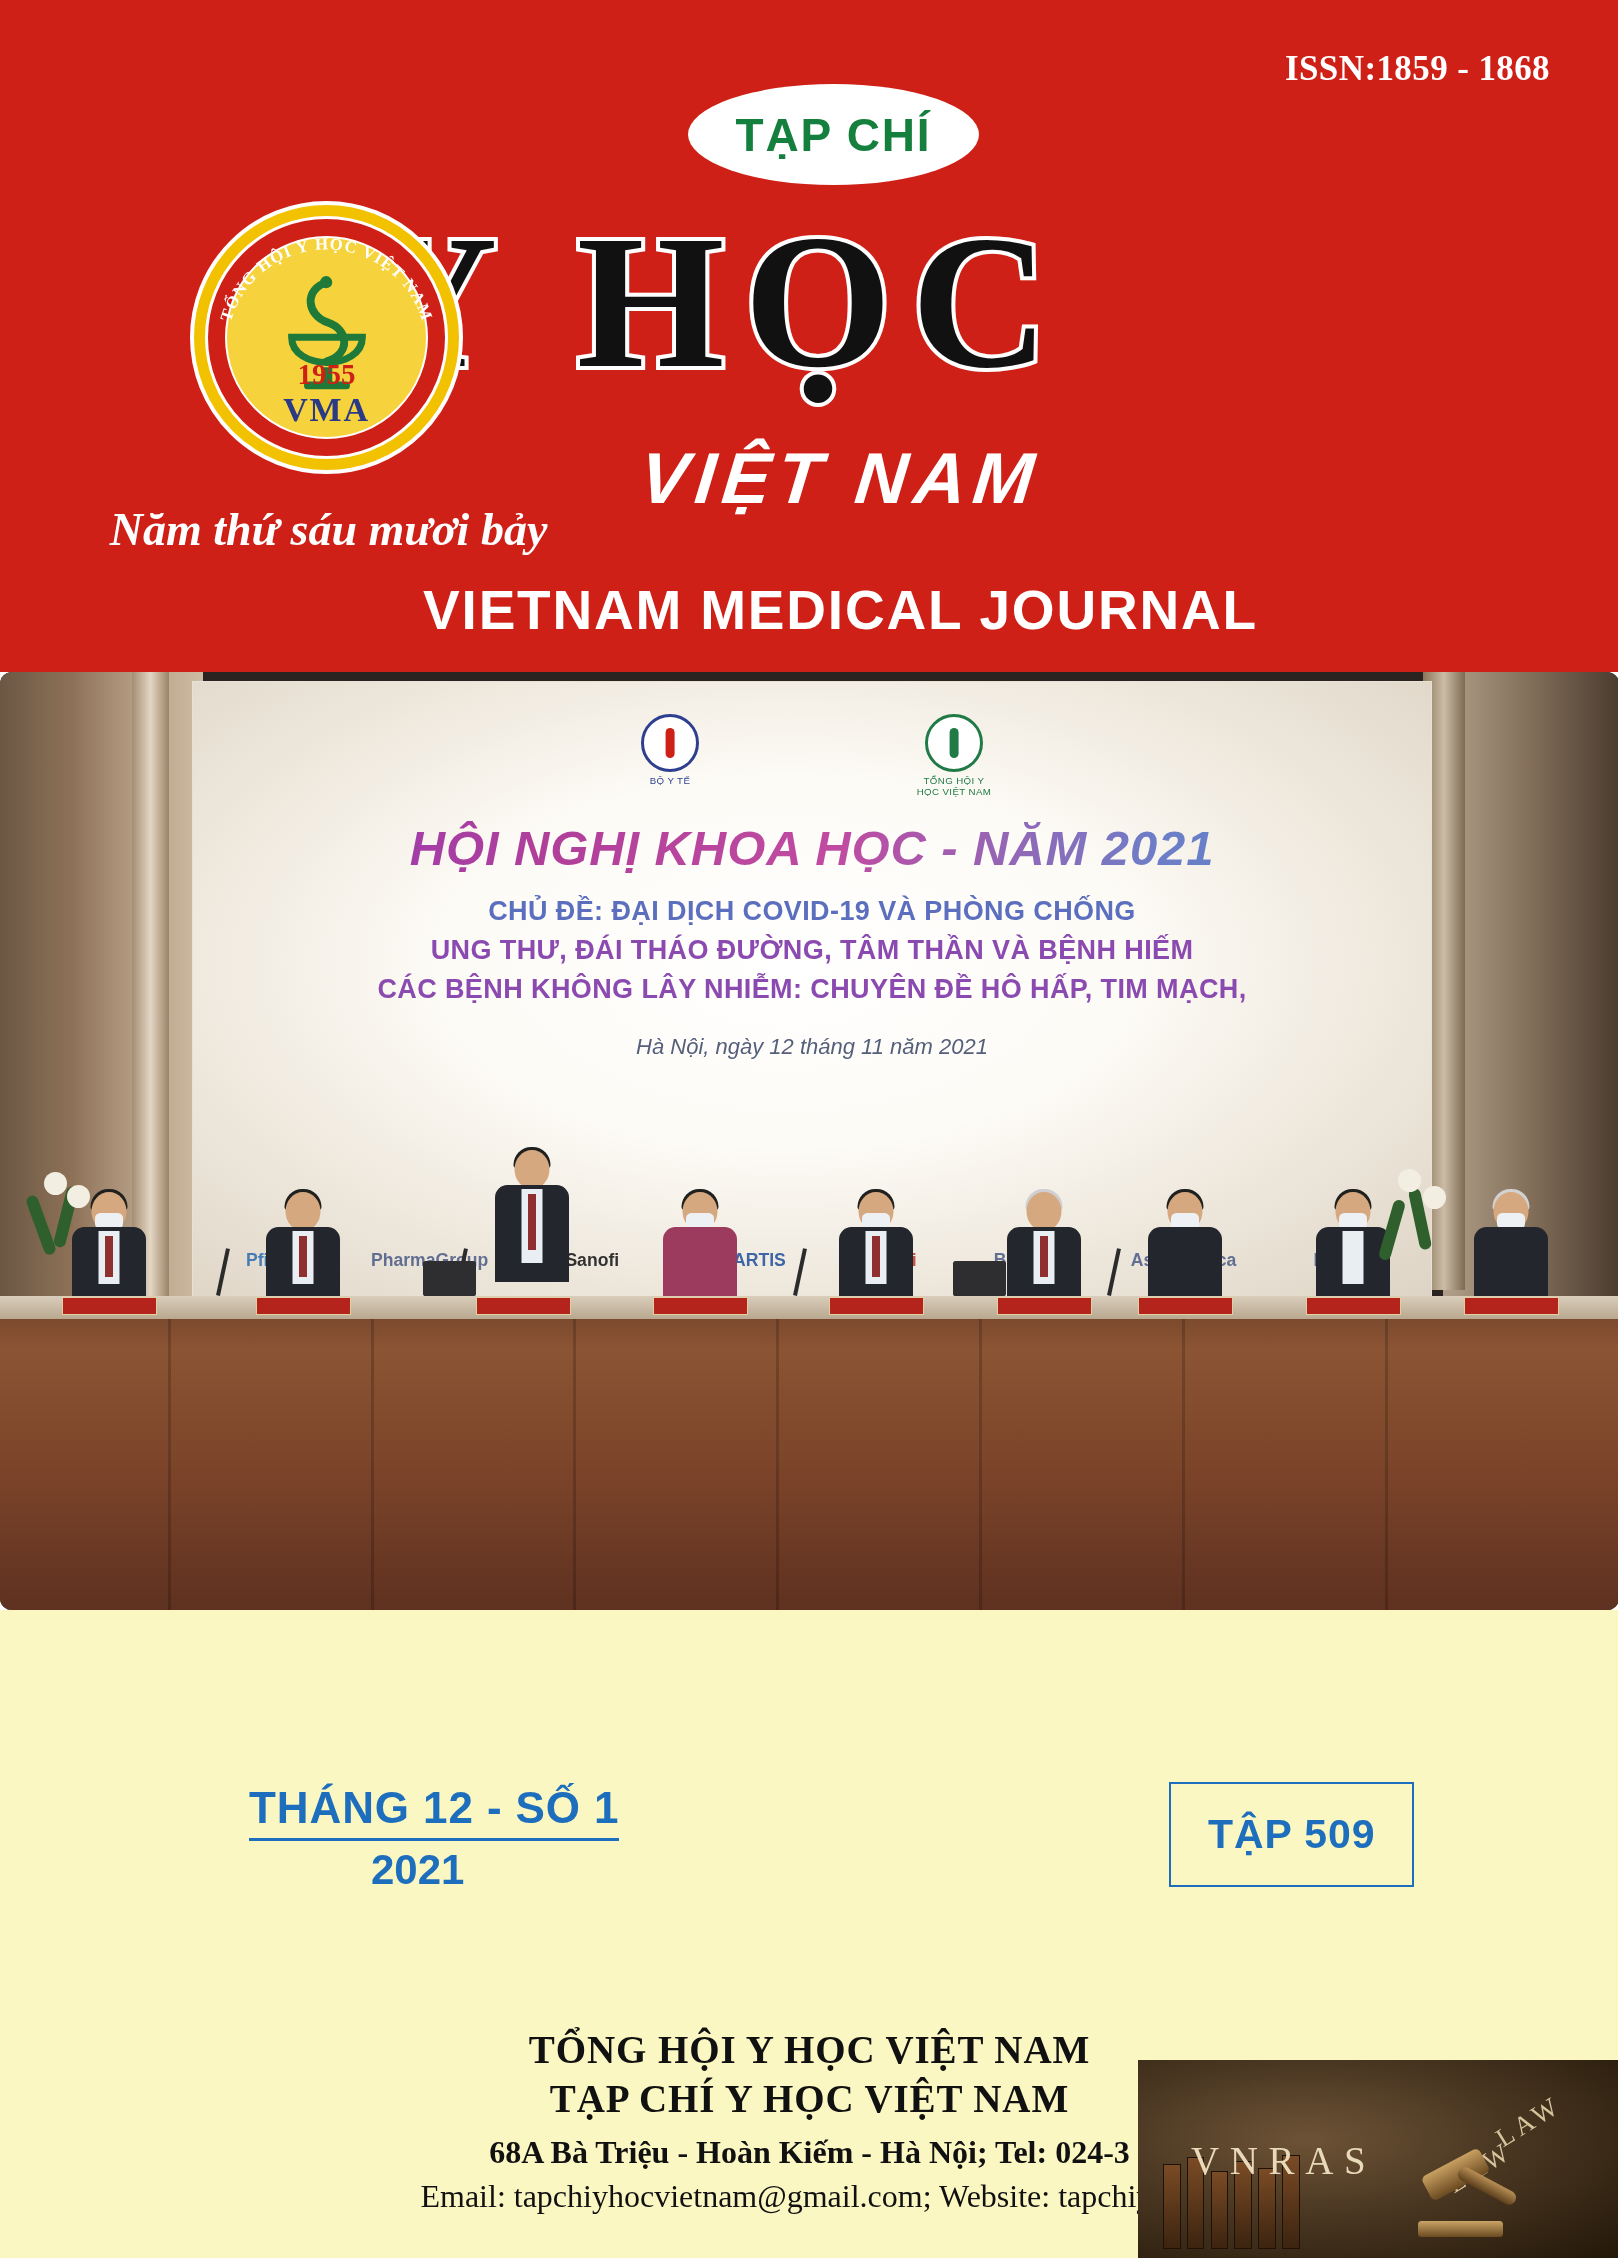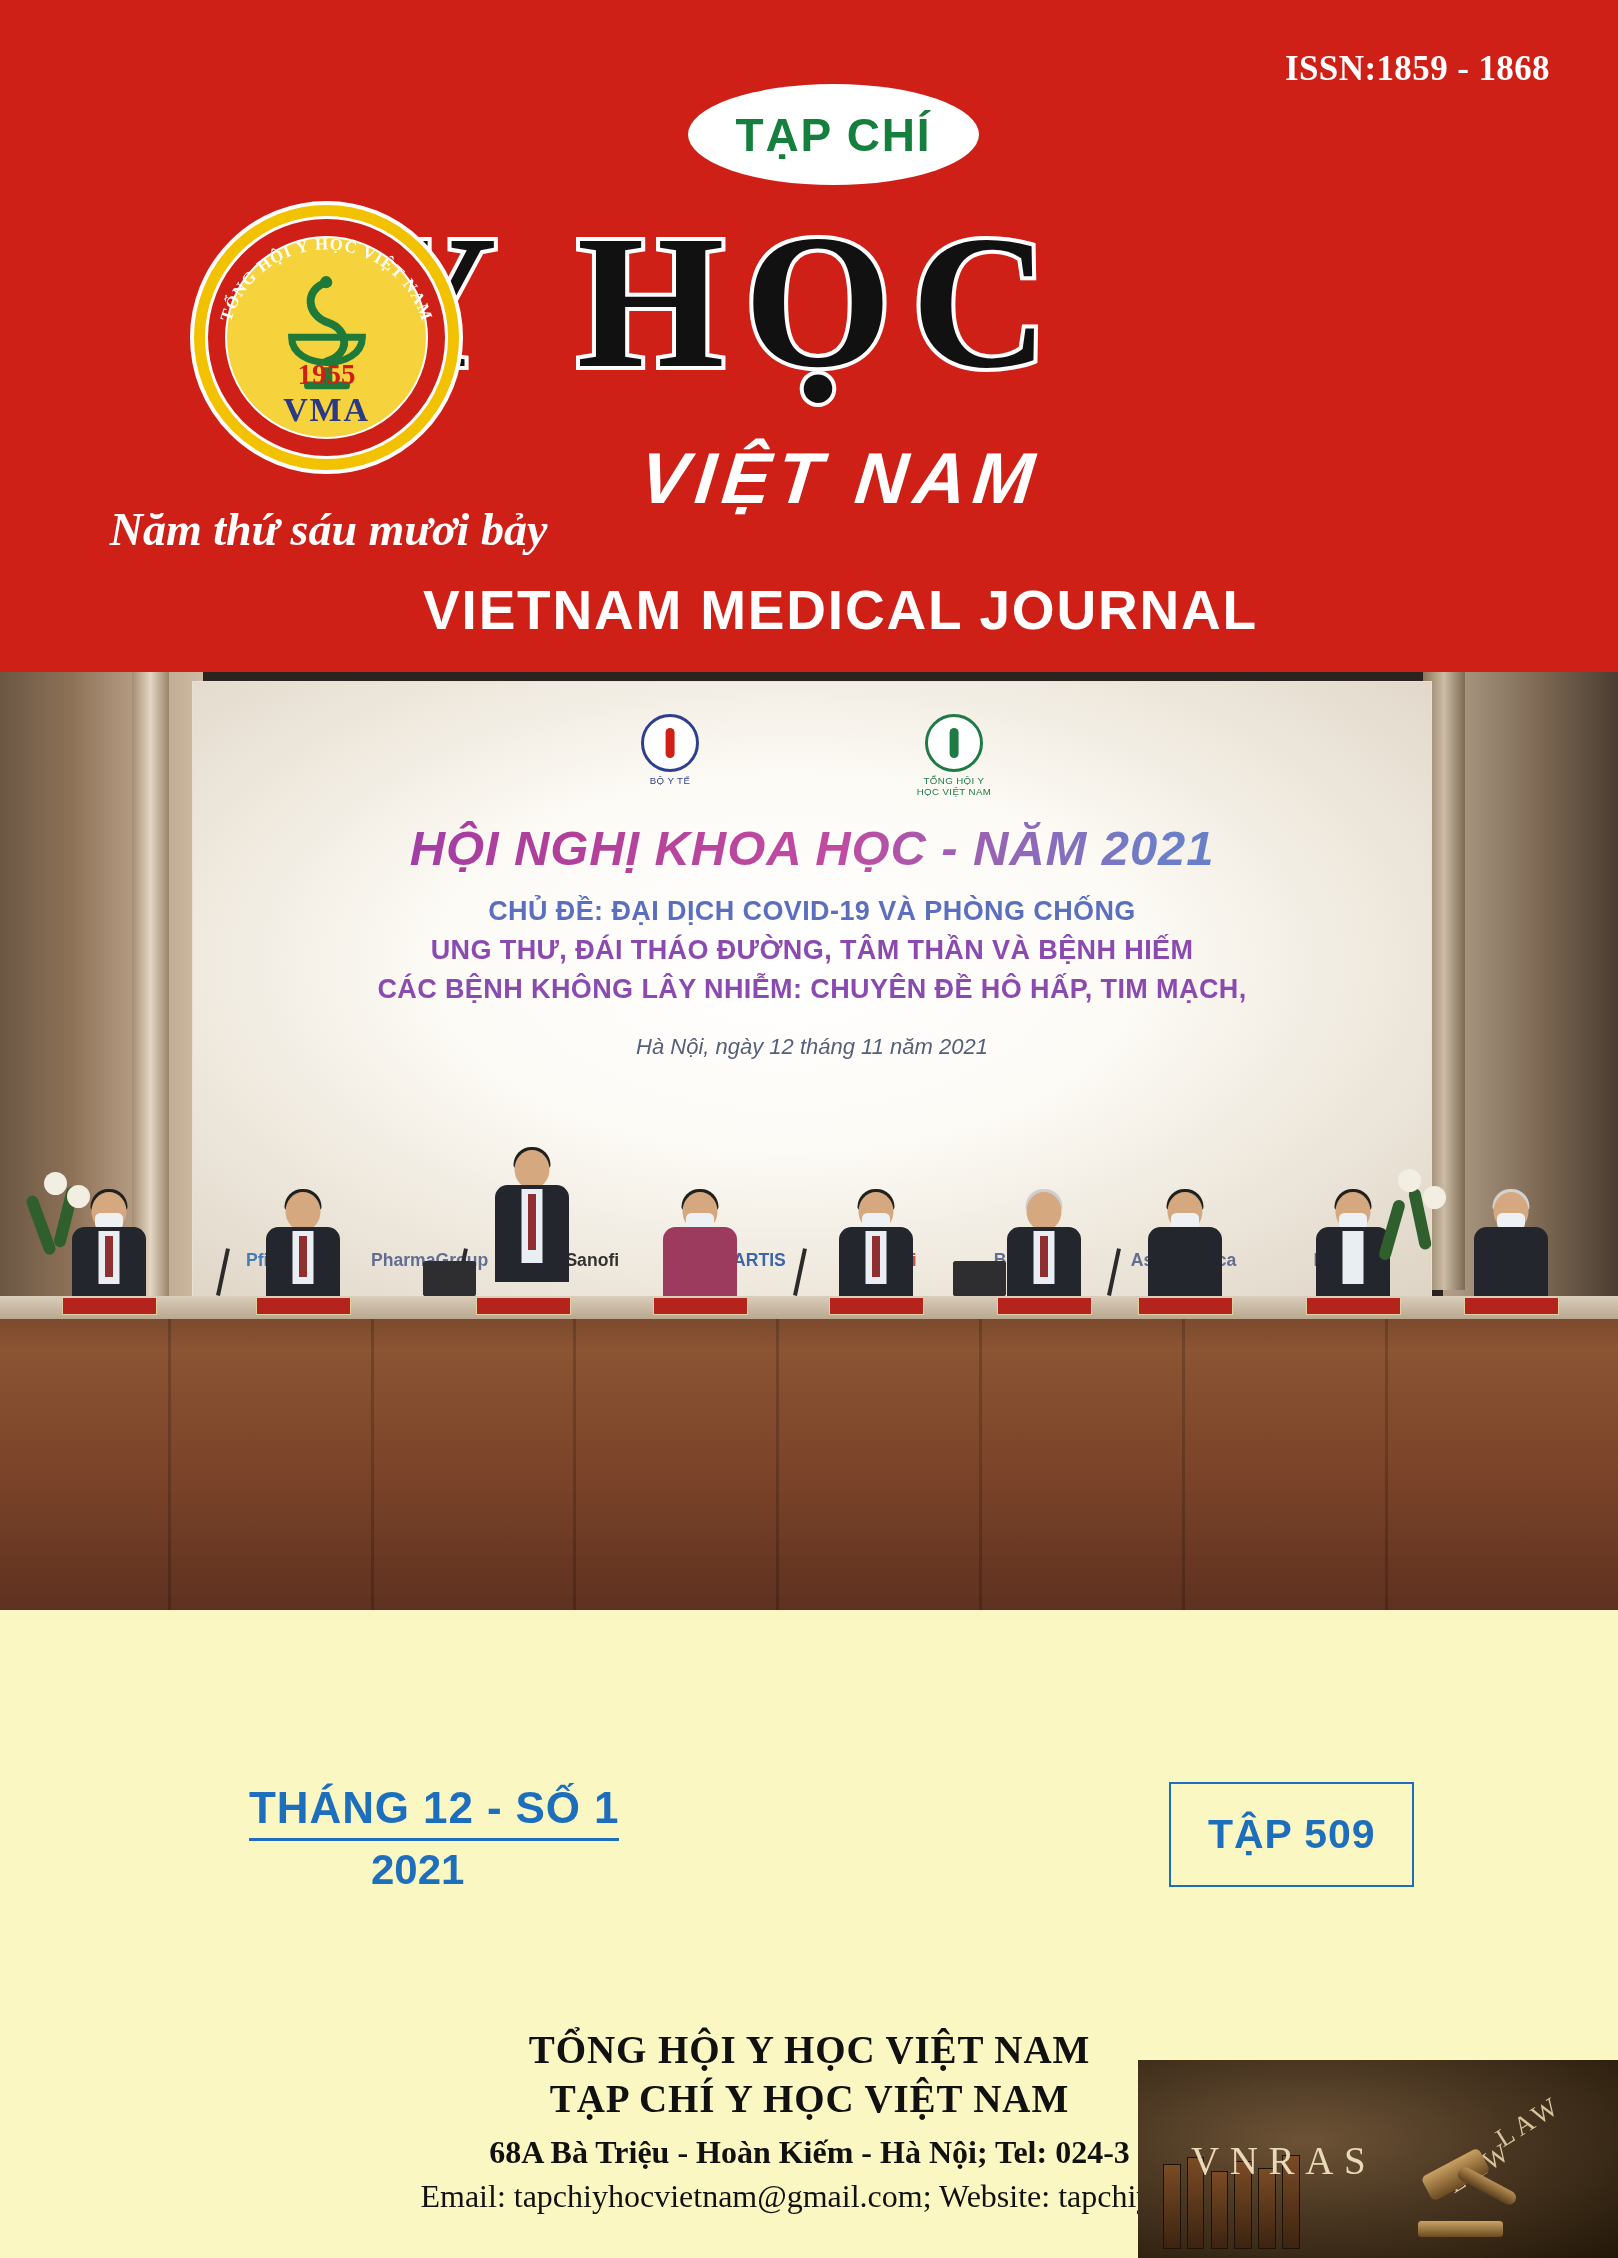--- a/index.html
+++ b/index.html
@@ -182,20 +182,21 @@
   }
 
   
   .photo {
     position: absolute;
     left: 0; top: 672px;
     width: 1619px;
     height: 938px;
     overflow: hidden;
     background: #2a2320;
+    border-radius: 12px;
   }
   .photo .wall-left {
     position: absolute; left: 0; top: 0; width: 203px; height: 100%;
     background: linear-gradient(90deg, #6b5744 0%, #8d7157 35%, #b9a288 70%, #cdbba3 100%);
   }
   .photo .wall-right {
     position: absolute; right: 0; top: 0; width: 176px; height: 100%;
     background: linear-gradient(270deg, #4a3c30 0%, #7d6954 45%, #b2a08a 100%);
   }
   .photo .column-l {

